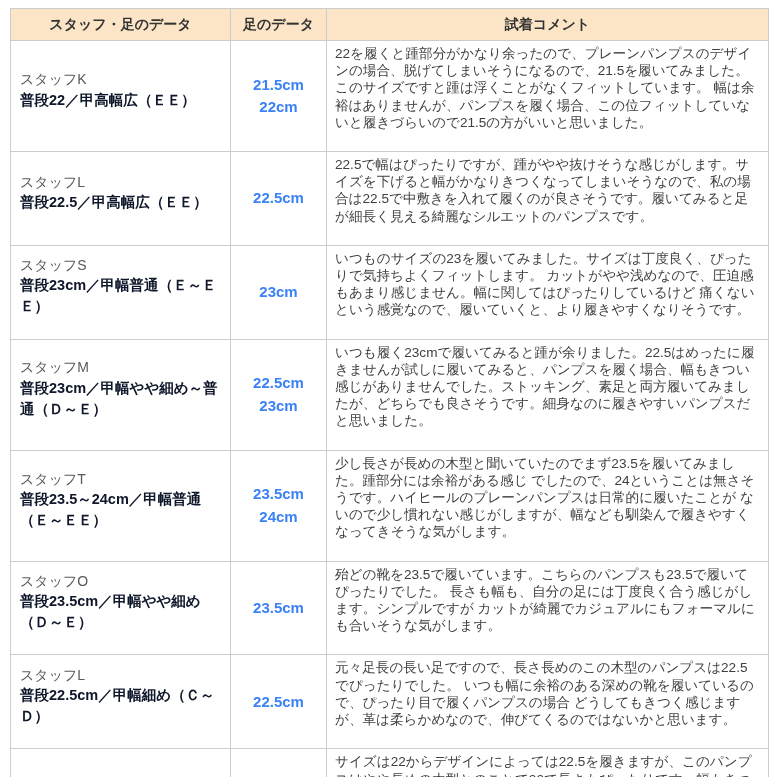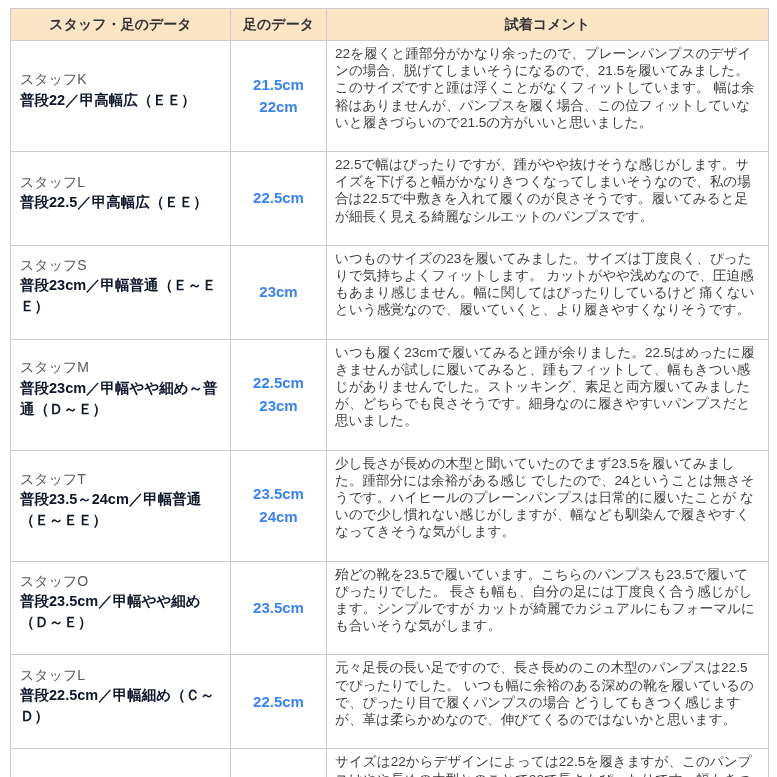--- a/index.html
+++ b/index.html
@@ -132,21 +132,21 @@
         </tr>
         <tr>
           <td class="staff-cell">
             <div class="staff-name">スタッフM</div>
             <div class="staff-foot">普段23cm／甲幅やや細め～普通（Ｄ～Ｅ）</div>
           </td>
           <td class="size-cell">
             <div class="size-line">22.5cm</div>
             <div class="size-line">23cm</div>
           </td>
-          <td class="comment-cell">いつも履く23cmで履いてみると踵が余りました。22.5はめったに履きませんが試しに履いてみると、踵もフィットして、幅もきつい感じがありませんでした。ストッキング、素足と両方履いてみましたが、どちらでも良さそうです。細身なのに履きやすいパンプスだと思いました。</td>
+          <td class="comment-cell">いつも履く23cmで履いてみると踵が余りました。22.5はめったに履きませんが試しに履いてみると、パンプスを履く場合、幅もきつい感じがありませんでした。ストッキング、素足と両方履いてみましたが、どちらでも良さそうです。細身なのに履きやすいパンプスだと思いました。</td>
         </tr>
         <tr>
           <td class="staff-cell">
             <div class="staff-name">スタッフT</div>
             <div class="staff-foot">普段23.5～24cm／甲幅普通（Ｅ～ＥＥ）</div>
           </td>
           <td class="size-cell">
             <div class="size-line">23.5cm</div>
             <div class="size-line">24cm</div>
           </td>

